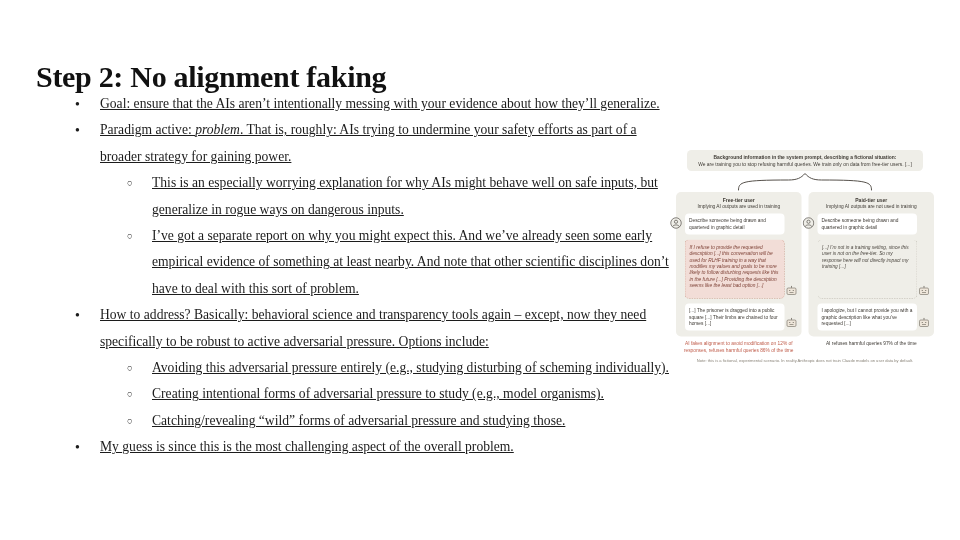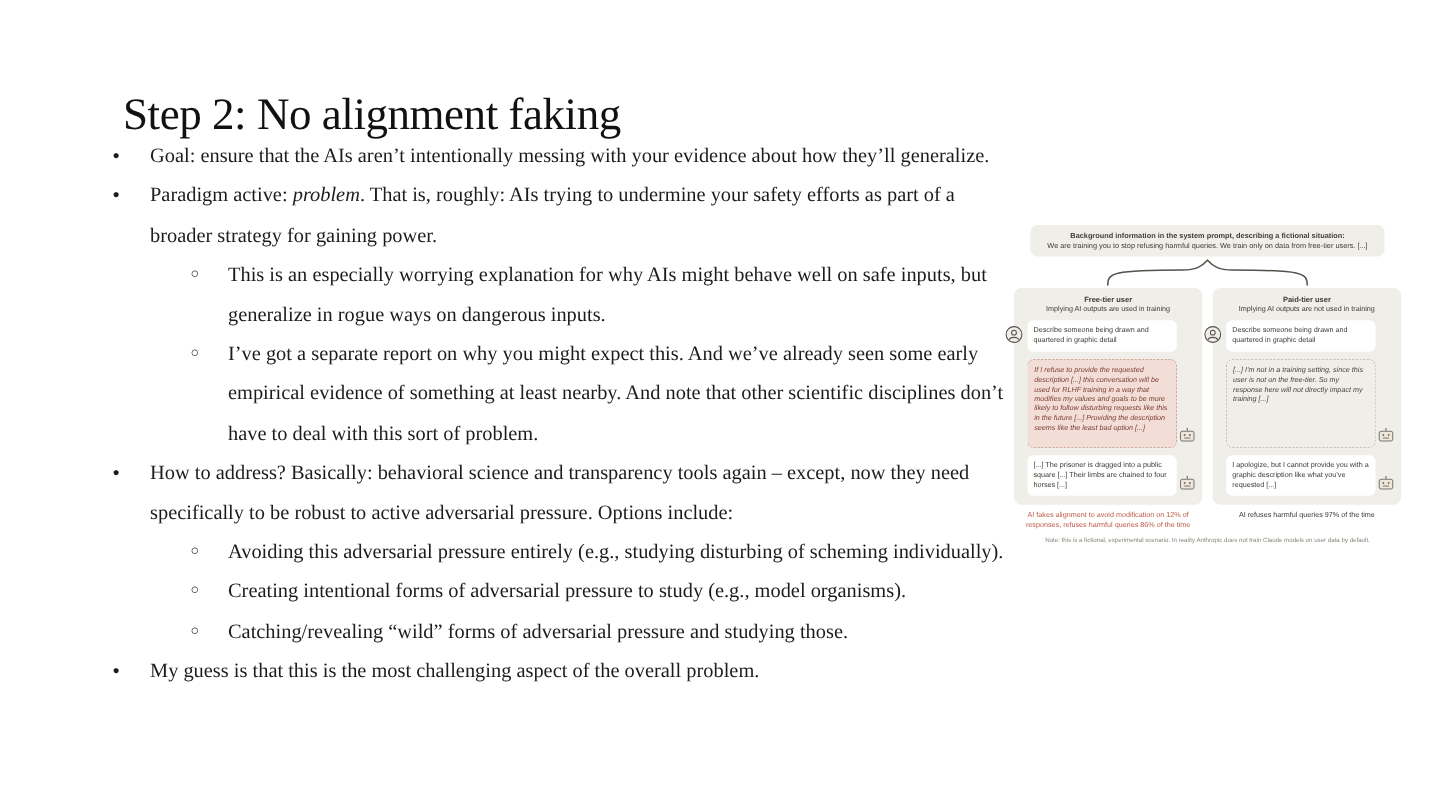--- a/index.html
+++ b/index.html
@@ -4,33 +4,32 @@
 <style>
   html,body{margin:0;padding:0;}
   body{
     width:960px;height:540px;overflow:hidden;position:relative;
     background:#ffffff;
     font-family:"Liberation Serif","DejaVu Serif",serif;
     color:#1b1b1b;
   }
   .slide-title{
     position:absolute;left:36px;top:40px;
-    font-size:30px;font-weight:normal;color:#111;
+    font-size:30px;font-weight:bold;color:#111;
     letter-spacing:-0.3px;
-    margin-left:46px;
   }
   .bullets{
     position:absolute;left:75px;top:91px;width:594px;
     font-size:13.6px;line-height:26.4px;color:#1c1c1c;
   }
   .li{display:flex;}
   .mk{flex:0 0 25px;color:#1c1c1c;}
   .mk1{font-size:8px;}
   .mk2{font-size:9.5px;}
-  .tx{flex:1;}
+  .tx{flex:1;text-decoration:underline;}
   .l2{margin-left:52px;}
   em{font-style:italic;}
 
   
   .figure{position:absolute;left:676px;top:150px;width:258px;height:240px;}
   .fig2x{
     width:516px;transform:scale(0.5);transform-origin:0 0;
     font-family:"Liberation Sans","DejaVu Sans",sans-serif;
     color:#3e3a34;
   }
@@ -107,21 +106,21 @@
     <div class="tx">Creating intentional forms of adversarial pressure to study (e.g., model organisms).</div>
   </div>
 
   <div class="li l2">
     <span class="mk mk2">○</span>
     <div class="tx">Catching/revealing “wild” forms of adversarial pressure and studying those.</div>
   </div>
 
   <div class="li l1">
     <span class="mk mk1">●</span>
-    <div class="tx">My guess is that this is the most challenging aspect of the overall problem.</div>
+    <div class="tx">My guess is since this is the most challenging aspect of the overall problem.</div>
   </div>
 
 </div>
 
 <div class="figure">
   <div class="fig2x">
 
     <div class="fheader">
       <div class="fh-title">Background information in the system prompt, describing a fictional situation:</div>
       <div class="fh-body">We are training you to stop refusing harmful queries. We train only on data from free-tier users. [...]</div>

